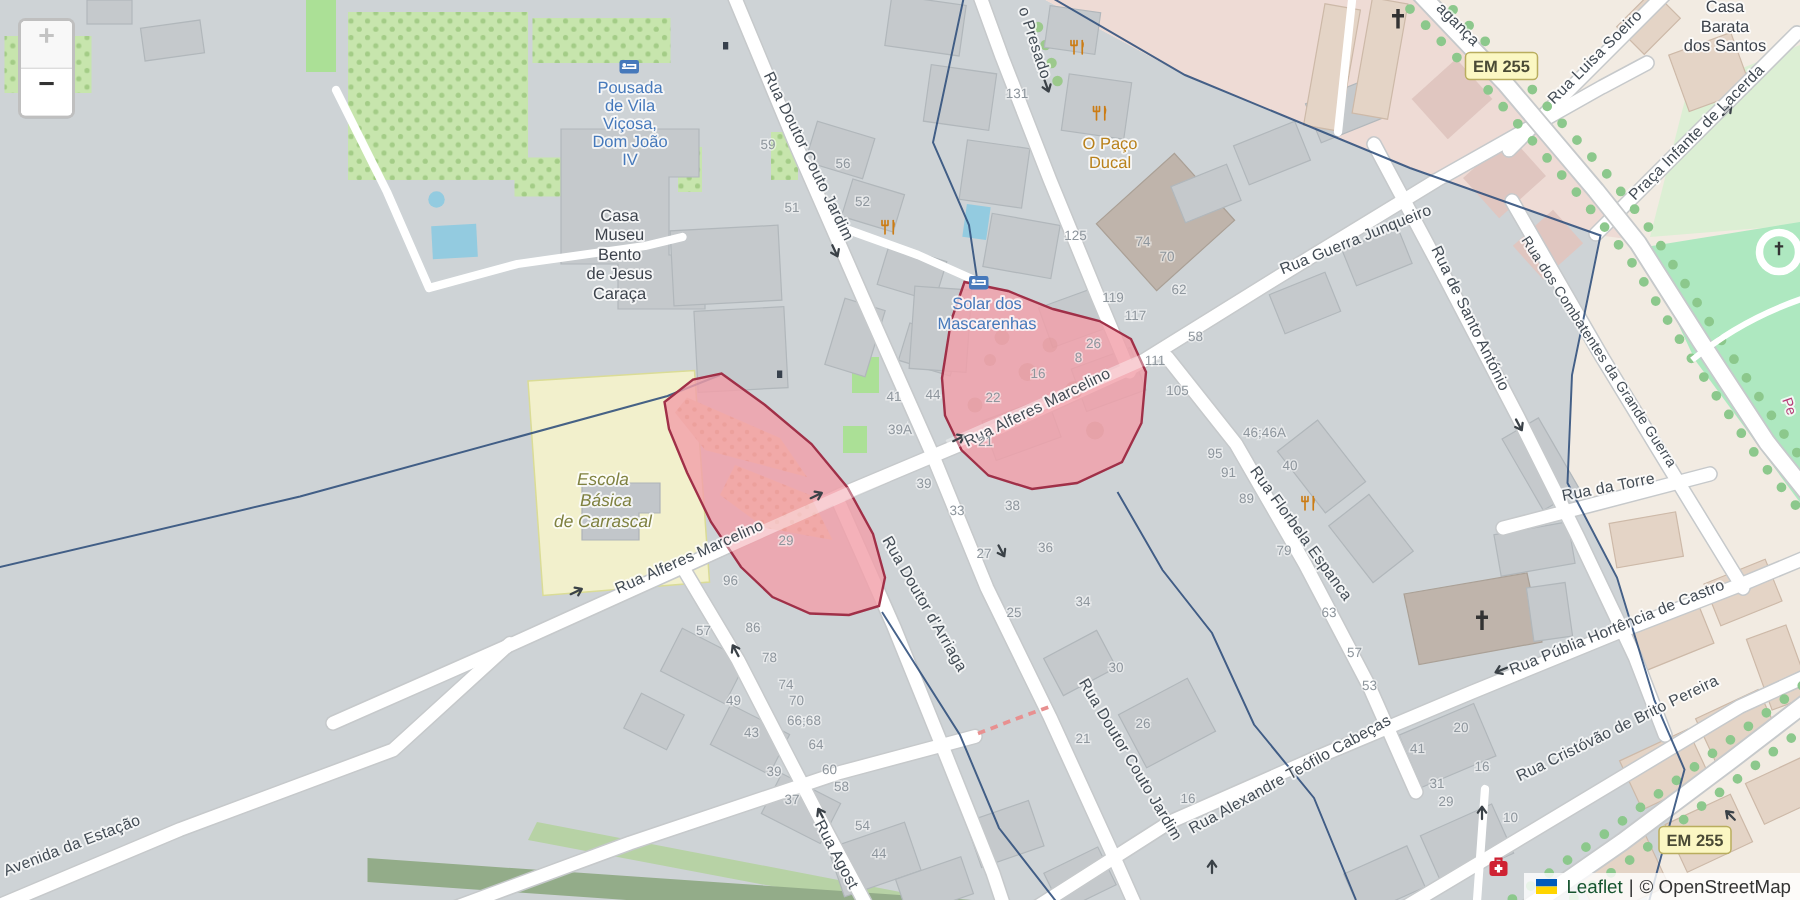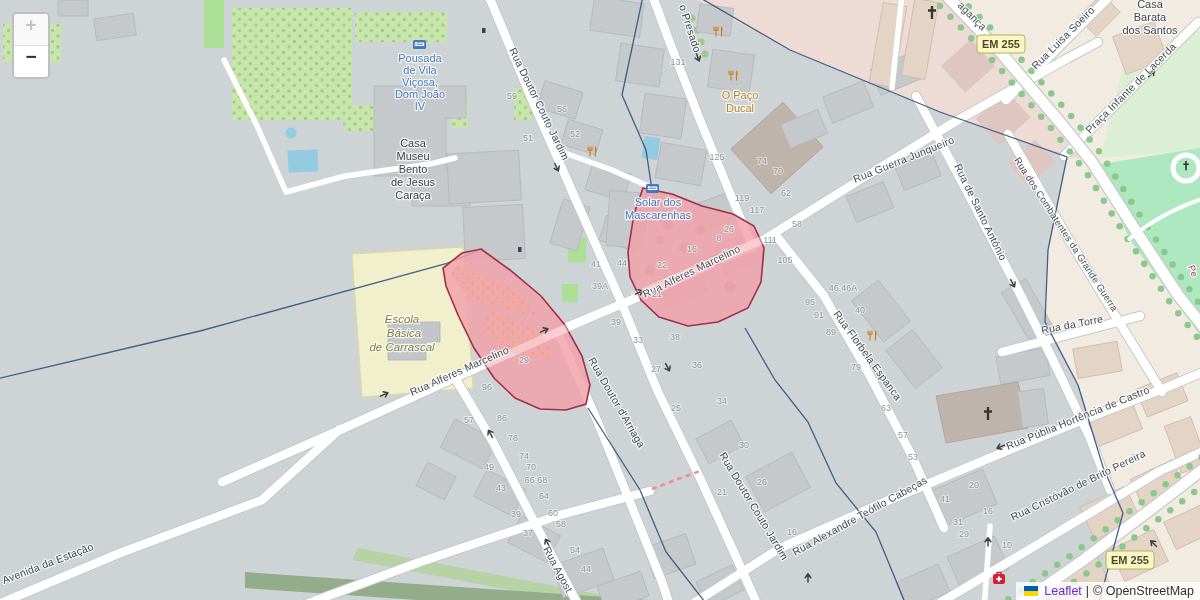--- a/index.html
+++ b/index.html
@@ -34,21 +34,21 @@
   .zoom-ctl{position:absolute;left:12px;top:12px;width:34px;border:2px solid rgba(0,0,0,.25);
        border-radius:5px;overflow:hidden;background:#fff;z-index:10;}
   .zoom-btn{display:block;width:34px;height:31px;line-height:31px;text-align:center;
        font:bold 19px "Liberation Sans",sans-serif;color:#333;text-decoration:none;cursor:pointer;
        background:#fff;}
   .zoom-btn.disabled{color:#c3c3c3;background:#f8f8f8;cursor:default;}
   .zoom-btn+.zoom-btn{border-top:1px solid #ddd;}
   .attrib{position:absolute;right:0;bottom:0;background:rgba(255,255,255,.8);
        font-size:12.5px;color:#333;padding:2px 6px 2px 8px;z-index:10;display:flex;
        align-items:center;gap:4px;}
-  .attrib a{color:#6d28d9;text-decoration:none;}
+  .attrib a{color:#14532d;text-decoration:none;}
   .ua-flag{display:inline-block;width:14px;height:10px;position:relative;margin-right:2px;}
   .ua-flag::before{content:"";position:absolute;left:0;top:0;width:14px;height:5px;background:#005BBB;}
   .ua-flag::after{content:"";position:absolute;left:0;top:5px;width:14px;height:5px;background:#FFD500;}
 </style>
 </head>
 <body>
 
 <div id="map">
 <svg width="1200" height="600" viewBox="0 0 1200 600">
   <defs>

